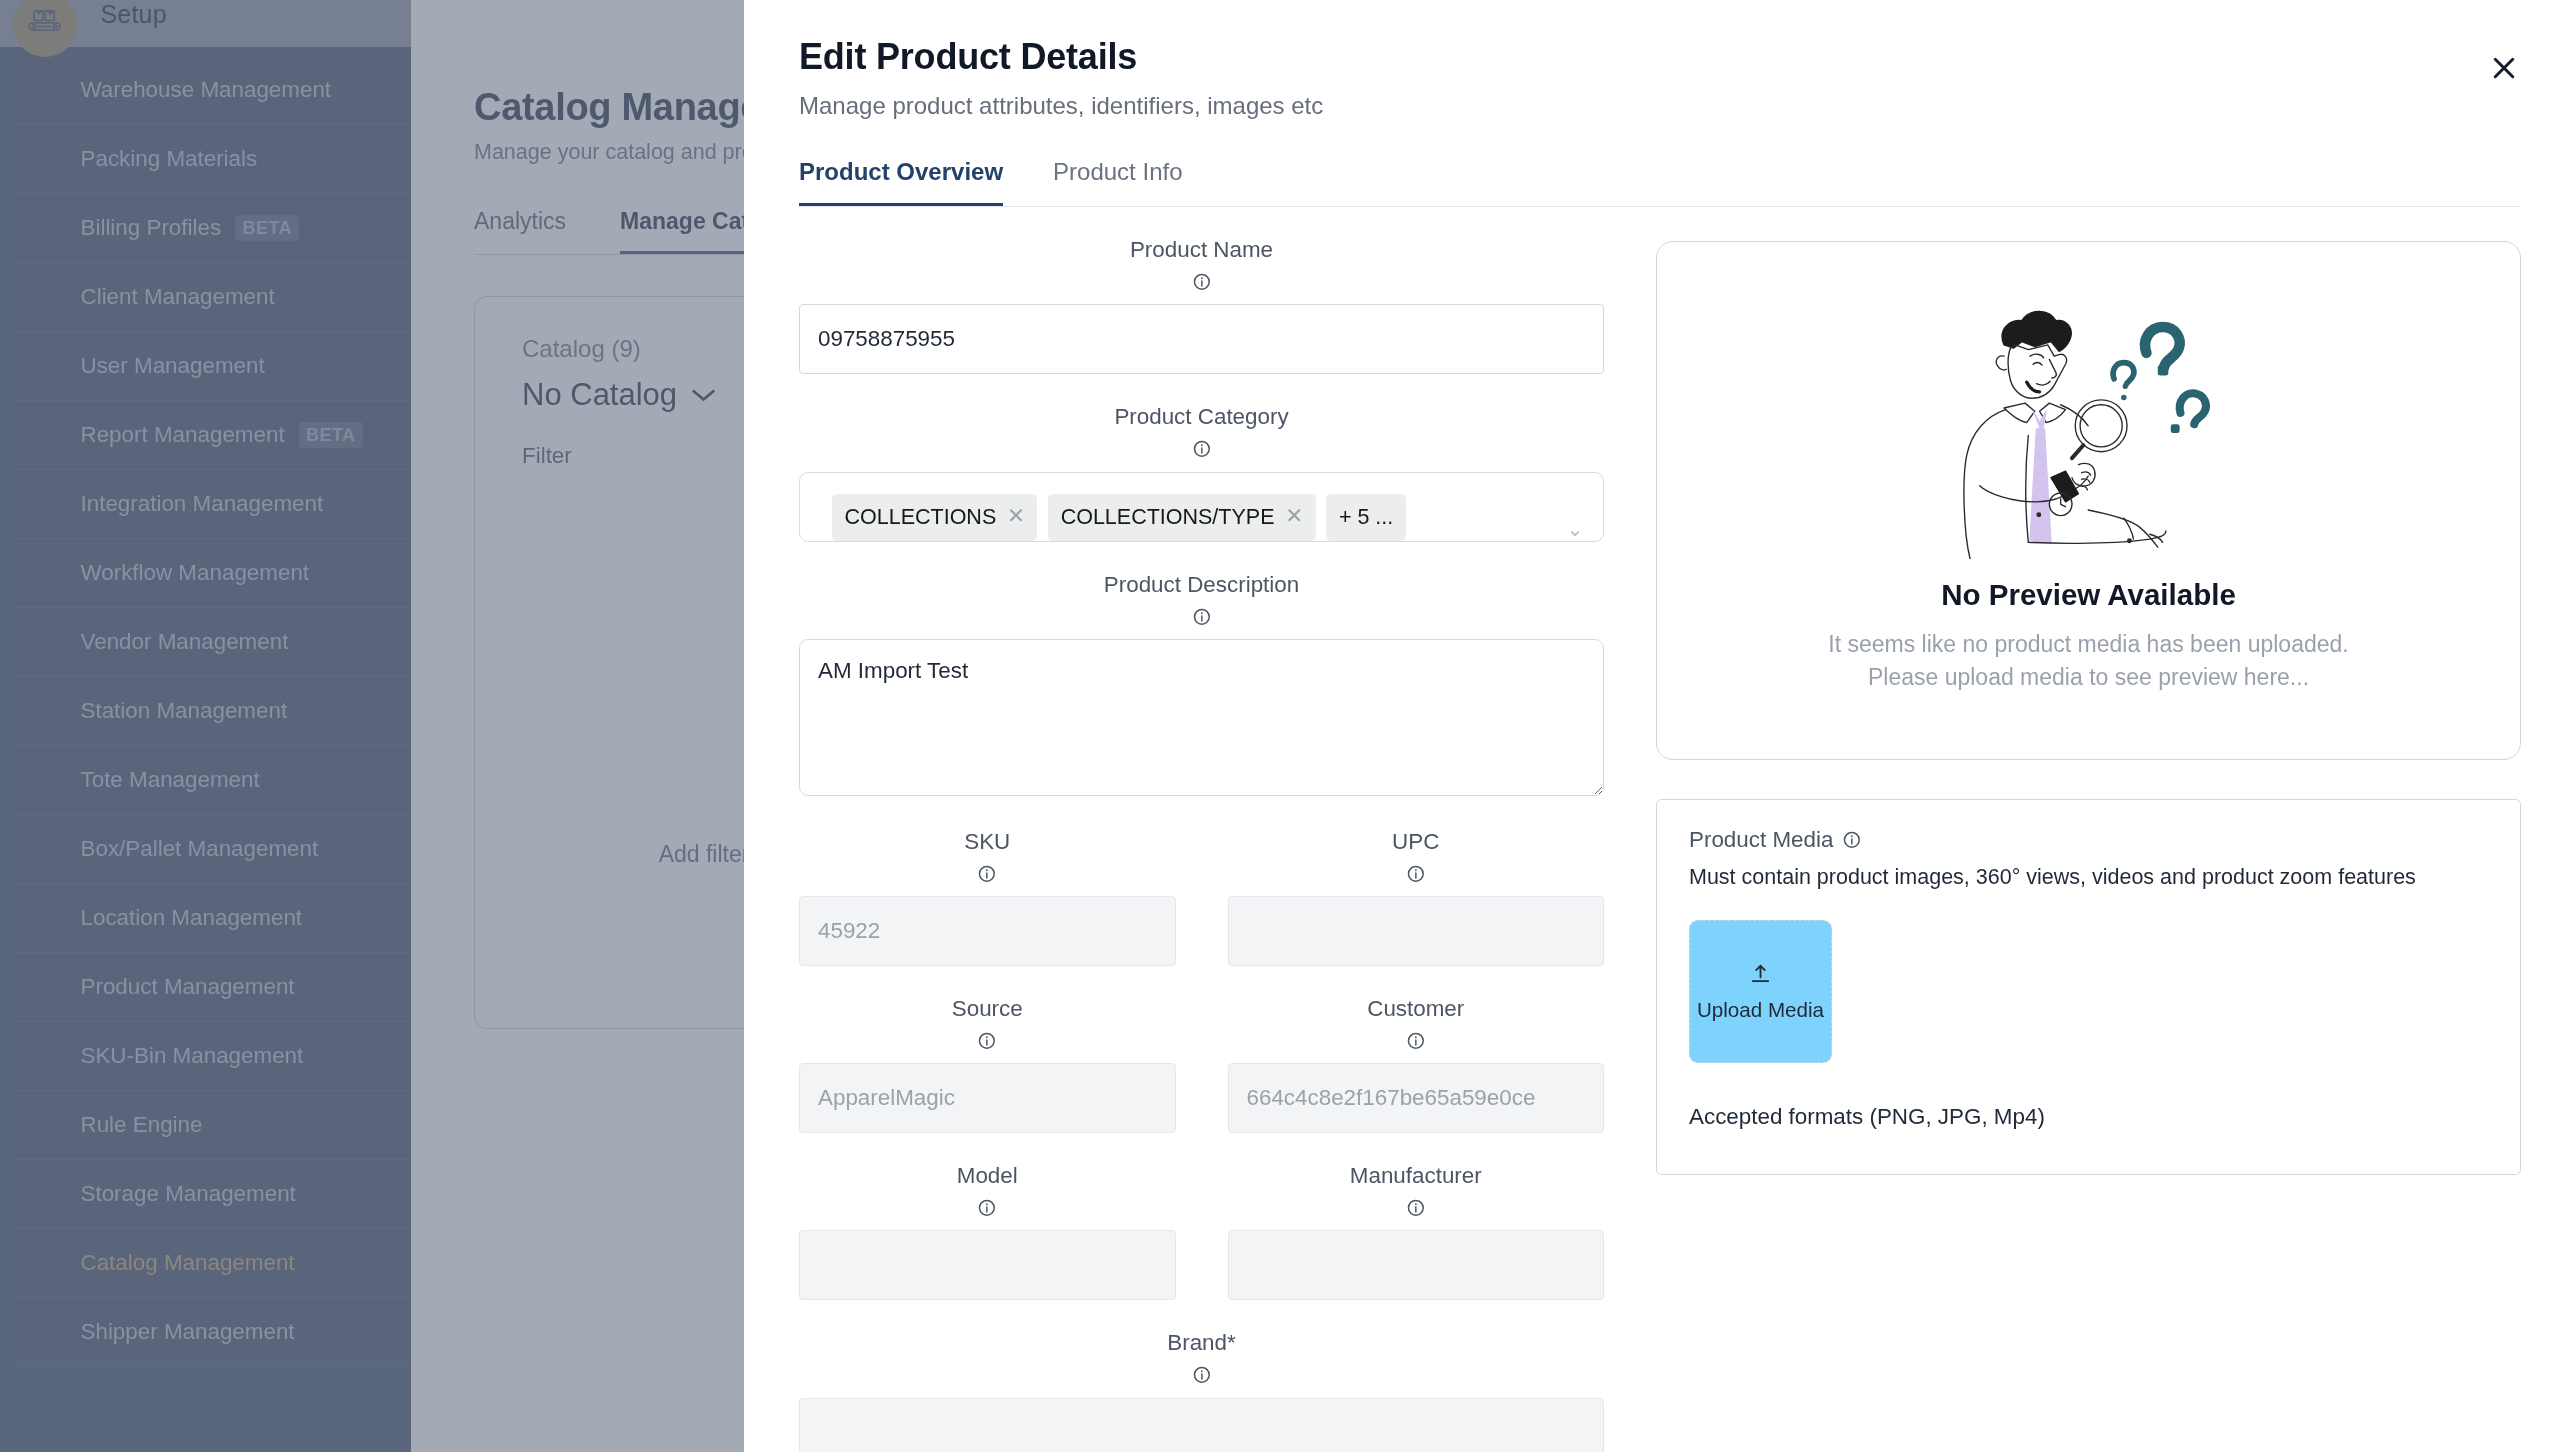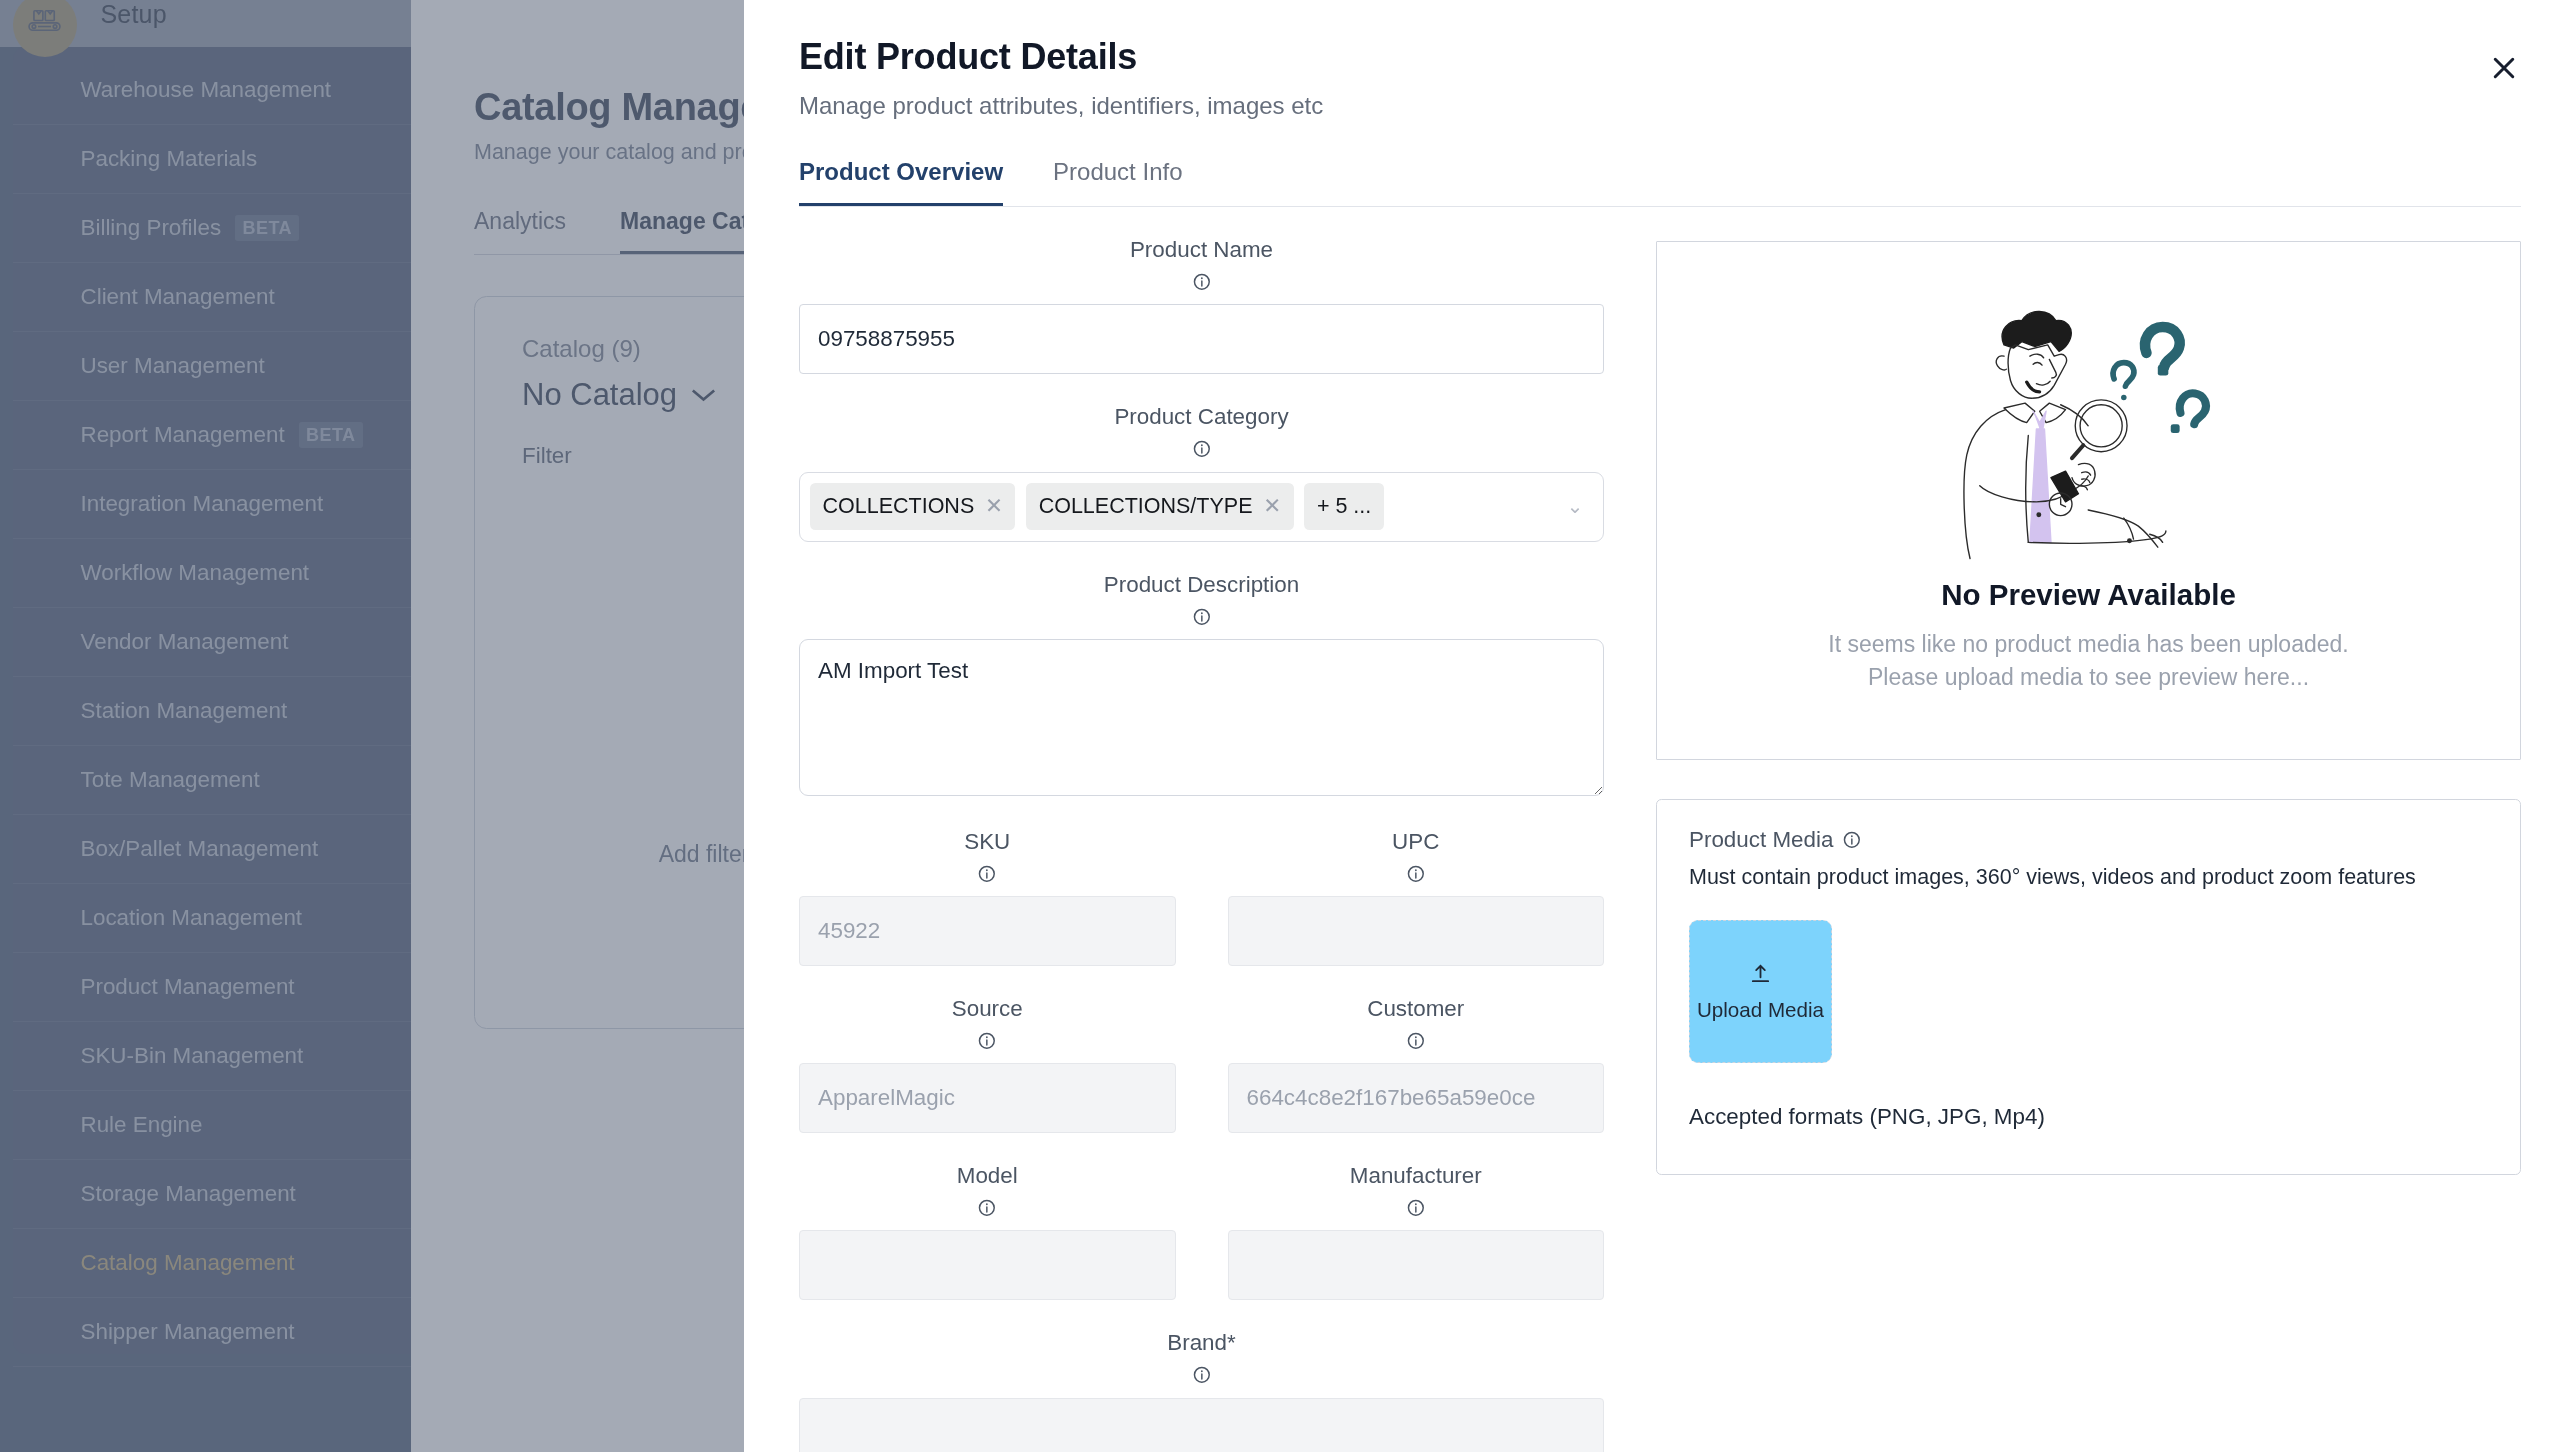--- a/index.html
+++ b/index.html
@@ -141,21 +141,21 @@
     background:#fff; font-size:22.4px; color:#1f2937;
     padding: 0 18px; font-family:"Liberation Sans", sans-serif;
   }
   .txt-input.readonly { background:#f3f4f6; border-color:#e5e7eb; color:#9aa1ad;}
   .txt-input::placeholder { color:#9aa1ad;}
   .field-block { margin-bottom: 30px; }
 
   
   #category-box {
     width:100%; min-height:70px; border:1.8px solid #d9dce3; border-radius:9px;
-    display:flex; align-items:center; padding: 0 10px; gap:10.7px; position:relative;
+    display:flex; align-items:flex-end; padding: 0 32px; gap:10.7px; position:relative;
     background:#fff;
   }
   .chip {
     background:#eceded; border-radius:5.4px; height:47px;
     display:flex; align-items:center; gap:10.7px;
     padding: 0 12.5px; font-size:21.5px; color:#15181d;
   }
   .chip .chip-x { color:#9aa1ad; font-size:21.5px; cursor:pointer; line-height:1;}
   .chip.more { color:#15181d; }
   #cat-caret { position:absolute; right:19.7px; color:#b5bac4; font-size:19.7px;}
@@ -165,21 +165,21 @@
     width:100%; height:157px; border:0.9px solid #d4d8e0; border-radius:9px;
     font-size:22.4px; color:#1f2937; padding: 18px;
     font-family:"Liberation Sans", sans-serif; resize: vertical;
   }
 
   .row-2 { display:flex; gap: 52px; }
   .row-2 > .field-block { flex: 1; }
 
   
   #preview-card {
-    border:0.9px solid #d2d6de; border-radius:1px;
+    border:0.9px solid #d2d6de; border-radius:17px;
     height: 519px; display:flex; flex-direction:column;
     align-items:center; justify-content:center;
     padding: 0 36px;
   }
   #illus { width: 376px; height: 259px; margin-bottom: 7.2px;}
   #no-preview-title { font-size:29.5px; font-weight:bold; color:#111827; margin-top: 5.4px;}
   #no-preview-desc  { font-size:23px; color:#9aa1ad; text-align:center;
                       margin-top:16px; line-height:1.45; max-width:572px;}
 
   

